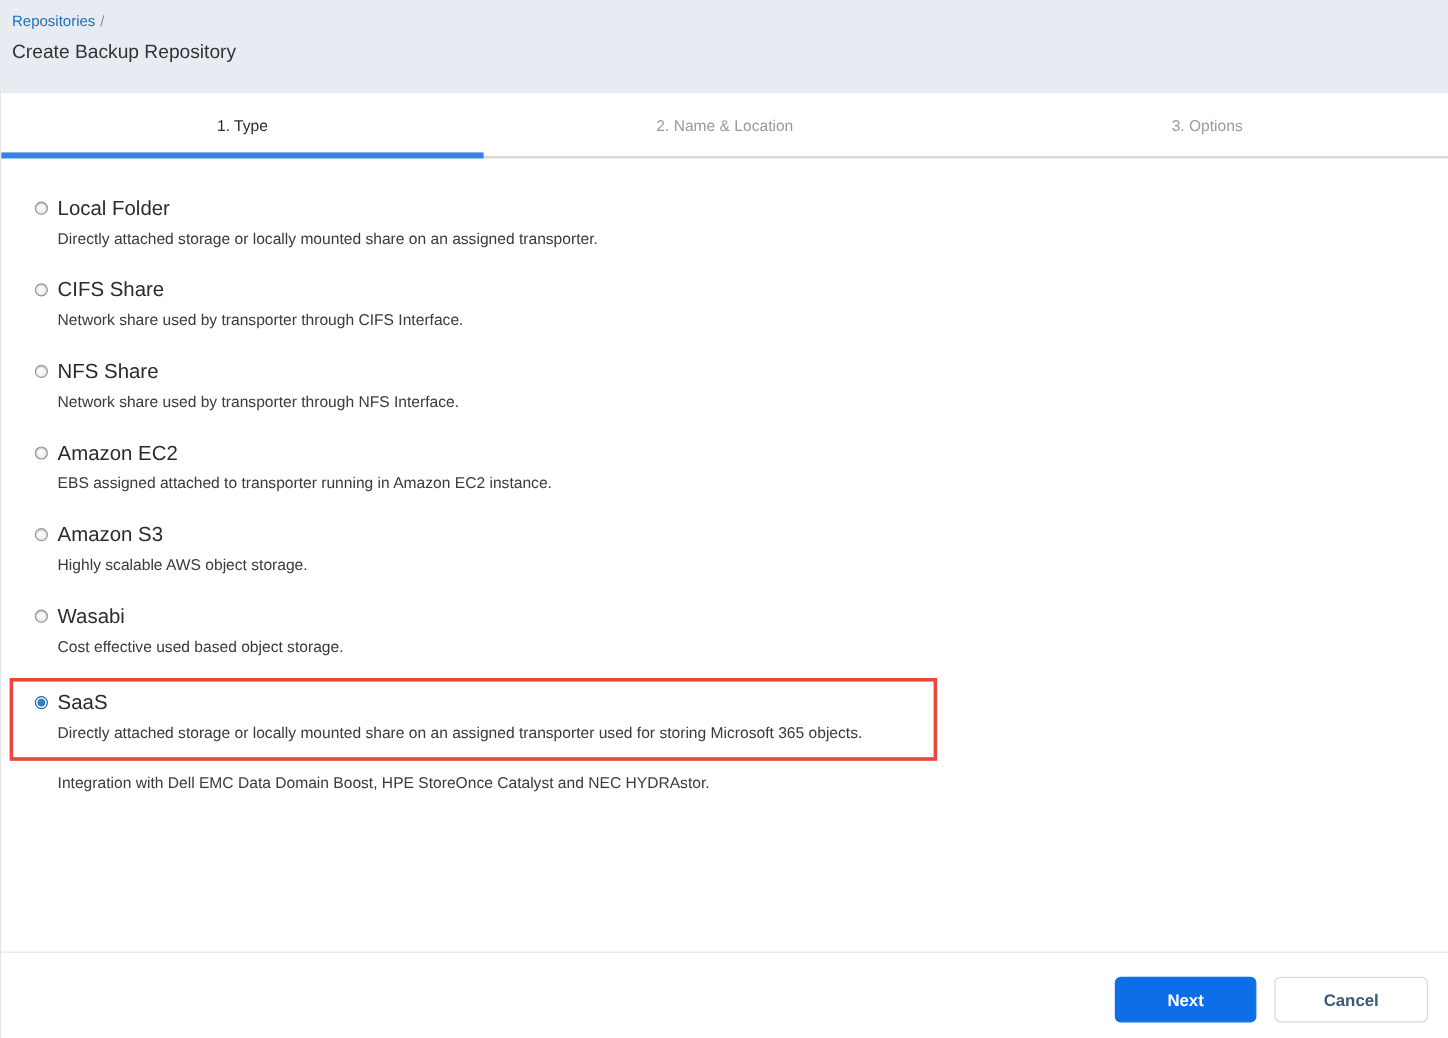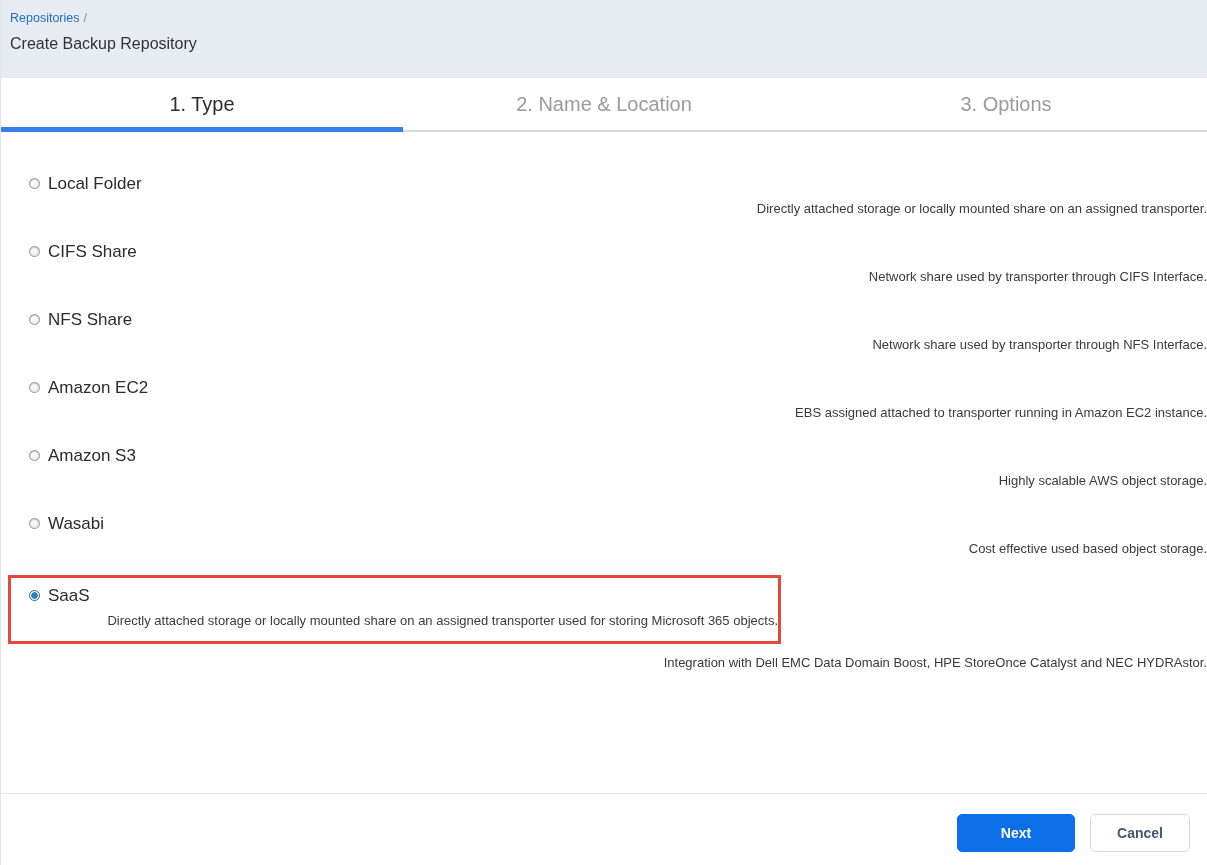--- a/index.html
+++ b/index.html
@@ -41,41 +41,40 @@
     height: 54px;
     background: #ffffff;
     border-bottom: 2px solid #d8d8d8;
     flex: 0 0 auto;
   }
   .tab {
     flex: 1 1 0;
     display: flex;
     align-items: center;
     justify-content: center;
-    font-size: 20px;
+    font-size: 13px;
     color: #9b9b9b;
     position: relative;
     cursor: pointer;
   }
   .tab.active { color: #2d2d2d; }
   .tab.active::after {
     content: "";
     position: absolute;
     left: 0; right: 0;
     bottom: -2px;
     height: 5px;
     background: #3481e8;
   }
 
   
   .content {
     flex: 1 1 auto;
-    padding-top: 40px;
+    padding-top: 30px;
     overflow: hidden;
-    text-align: right;
   }
   .option { margin: 0 0 23px 28px; }
   .option-header {
     display: flex;
     align-items: center;
     gap: 8px;
     cursor: pointer;
   }
   .option-label {
     font-size: 17px;
@@ -130,21 +129,21 @@
     font-weight: 700;
     cursor: pointer;
   }
   .btn-primary {
     width: 118px;
     background: #0c6fe8;
     border: 1px solid #0c6fe8;
     color: #ffffff;
   }
   .btn-secondary {
-    width: 100px;
+    width: 128px;
     background: #ffffff;
     border: 1px solid #d5d9e0;
     color: #3f5878;
   }
 </style>
 </head>
 <body>
 
 <div class="header">
   <div class="breadcrumb">

